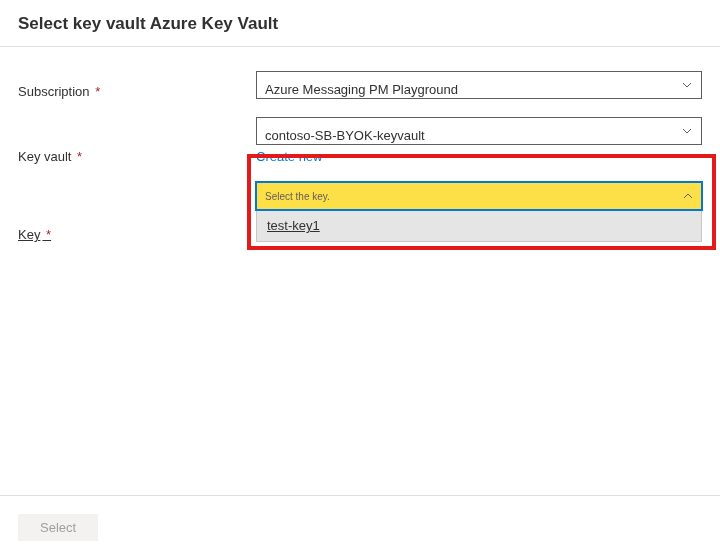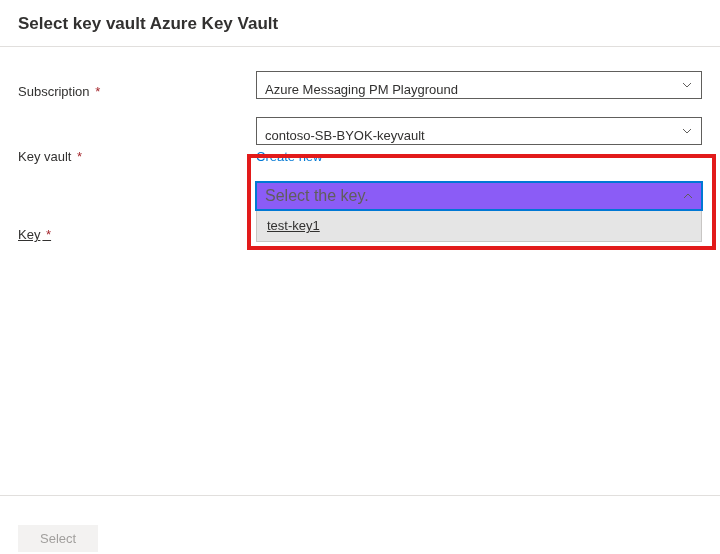--- a/index.html
+++ b/index.html
@@ -84,23 +84,23 @@
     .key-row-wrap {
       position: relative;
       text-decoration: underline;
     }
     .search-input {
       width: 100%;
       height: 28px;
       border: 1px solid #0078d4;
       outline: 1px solid #0078d4;
       padding: 0 28px 0 8px;
-      font-size: 16px;
-      color: #323130;
-      background: #8b5cf6;
+      font-size: 10px;
+      color: #323130;
+      background: #fde047;
       font-family: inherit;
     }
     .search-input::placeholder {
       color: #605e5c;
     }
     .chevron-wrap {
       position: absolute;
       right: 8px;
       top: 50%;
       transform: translateY(-50%);
@@ -116,21 +116,21 @@
     }
     .footer-sep {
       position: absolute;
       bottom: 58px;
       left: 0;
       right: 0;
       border-top: 1px solid #e1dfdd;
     }
     .footer {
       position: absolute;
-      bottom: 2px;
+      bottom: 13px;
       left: 18px;
       border-radius: 8px;
     }
     .select-btn {
       background: #f3f2f1;
       border: none;
       color: #a19f9d;
       font-size: 13px;
       padding: 6px 22px;
       font-family: inherit;

